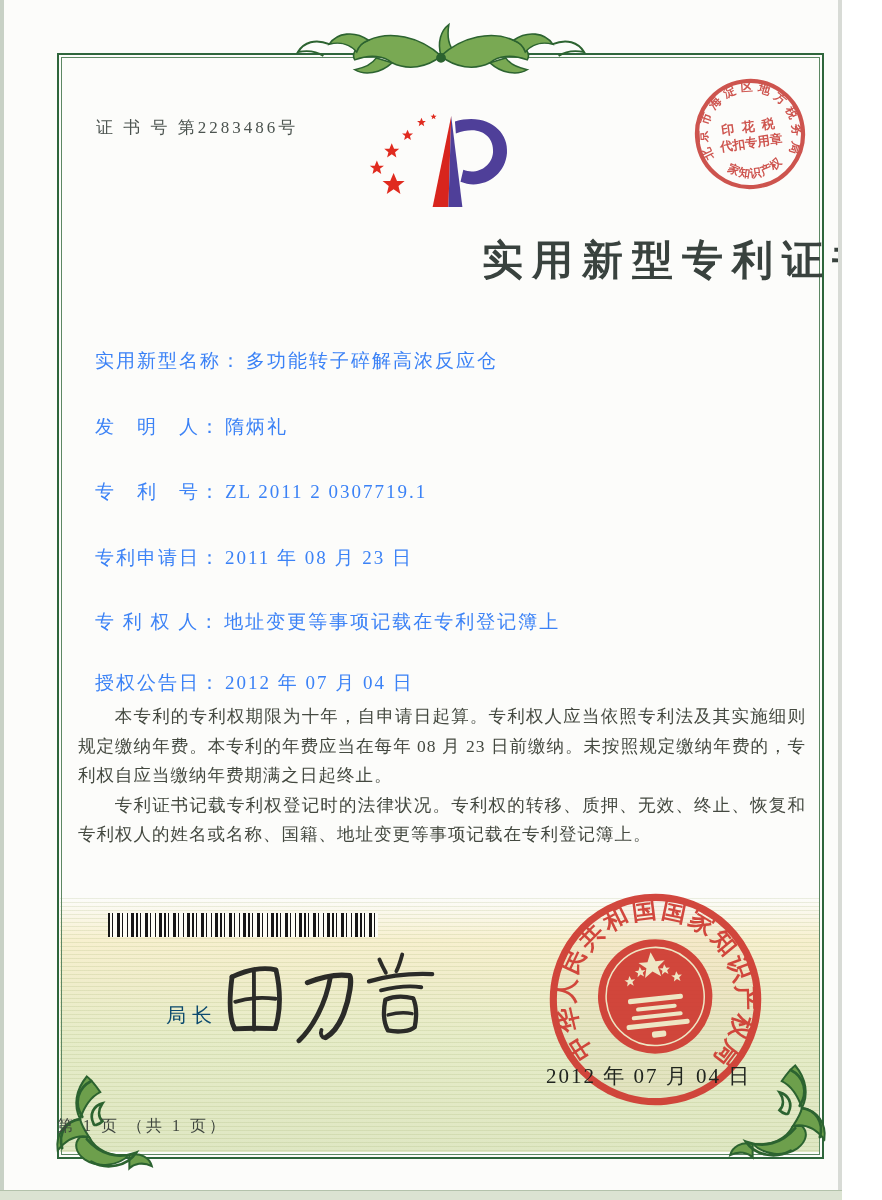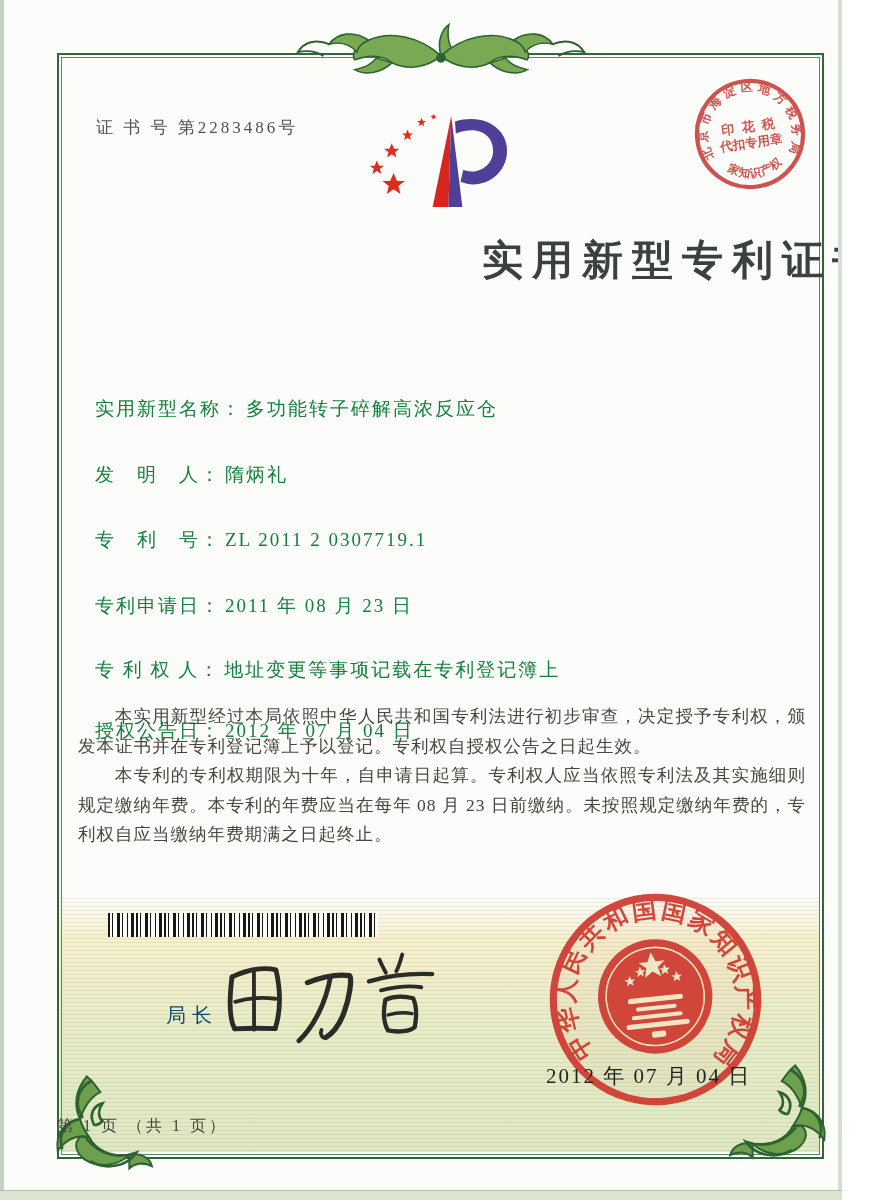--- a/index.html
+++ b/index.html
@@ -14,21 +14,21 @@
         background:linear-gradient(180deg, rgba(252,249,231,0) 0px, #f7f0cf 42px, #f0edcb 84px, #e6ecc8 140px, #dfe7c3 100%);}
   .band::after{content:"";position:absolute;inset:0;
         background:repeating-linear-gradient(180deg, rgba(140,158,84,0.16) 0 1px, rgba(255,255,255,0) 1px 4px);}
   
   .frame{position:absolute;left:57px;top:53px;width:763px;height:1102px;border:2px solid #2f663c;pointer-events:none;}
   .frame-inner{position:absolute;inset:2px;border:1px solid #5c8763;}
   .certno{position:absolute;left:96px;top:116px;font-size:17px;letter-spacing:3px;color:#4c5450;}
   .logo{position:absolute;left:362px;top:106px;}
   .title{position:absolute;left:0;top:233px;width:882px;text-align:right;font-size:41px;font-weight:700;
          letter-spacing:9px;color:#39423e;}
-  .field{position:absolute;left:95px;font-size:19px;color:#15803d;letter-spacing:2px;white-space:nowrap;margin-top:48px;}
+  .field{position:absolute;left:95px;font-size:19px;color:#3b82f6;letter-spacing:2px;white-space:nowrap;}
   .field .val{margin-left:4px;}
   .paras{position:absolute;left:78px;top:702px;width:728px;font-size:17.5px;line-height:29.5px;
          color:#444940;letter-spacing:1px;text-align:justify;}
   .paras p{margin:0;text-indent:2.1em;}
   .barcode{position:absolute;left:108px;top:913px;width:270px;height:24px;
      background:repeating-linear-gradient(90deg,#161616 0 2px,#fdfdf6 2px 4px,#161616 4px 5px,#fdfdf6 5px 9px,#161616 9px 12px,#fdfdf6 12px 14px,#161616 14px 15px,#fdfdf6 15px 19px,#161616 19px 20px,#fdfdf6 20px 23px,#161616 23px 26px,#fdfdf6 26px 28px);}
   .director{position:absolute;left:166px;top:1002px;font-size:20px;letter-spacing:6px;color:#0c4a6e;}
   .sig{position:absolute;left:212px;top:938px;}
   .seal{position:absolute;left:538px;top:882px;}
   .seal-date{position:absolute;left:546px;top:1062px;font-size:21px;letter-spacing:2px;color:#20251f;}
@@ -150,22 +150,22 @@
     <span>专利申请日：</span><span class="val">2011 年 08 月 23 日</span>
   </div>
   <div class="field" style="top:609px">
     <span>专 利 权 人：</span><span class="val">地址变更等事项记载在专利登记簿上</span>
   </div>
   <div class="field" style="top:670px">
     <span>授权公告日：</span><span class="val">2012 年 07 月 04 日</span>
   </div>
 
   <div class="paras">
-    <p>本实用新型经过本局依照中华人民共和国专利法进行初步审查，决定授予专利权，颁发本证书并在专利登记簿上予以登记。专利权自授权公告之日起生效。</p>
     <p>本专利的专利权期限为十年，自申请日起算。专利权人应当依照专利法及其实施细则规定缴纳年费。本专利的年费应当在每年 08 月 23 日前缴纳。未按照规定缴纳年费的，专利权自应当缴纳年费期满之日起终止。</p>
+    <p>专利证书记载专利权登记时的法律状况。专利权的转移、质押、无效、终止、恢复和专利权人的姓名或名称、国籍、地址变更等事项记载在专利登记簿上。</p>
   </div>
 
   <div class="barcode"></div>
 
   <div class="director">局长</div>
   <svg class="sig" width="250" height="115" viewBox="0 0 260 110" role="img" aria-label="田力普">
     <g stroke="#1b1b1b" fill="none" stroke-linecap="round" stroke-linejoin="round" transform="rotate(-3 130 55)" opacity="0.92">
       <path stroke-width="5" d="M22,30 C18,52 16,72 22,84"></path>
       <path stroke-width="5" d="M22,30 C42,22 58,22 68,25 C72,48 70,70 64,86"></path>
       <path stroke-width="4" d="M24,56 C40,52 54,53 66,55"></path>

